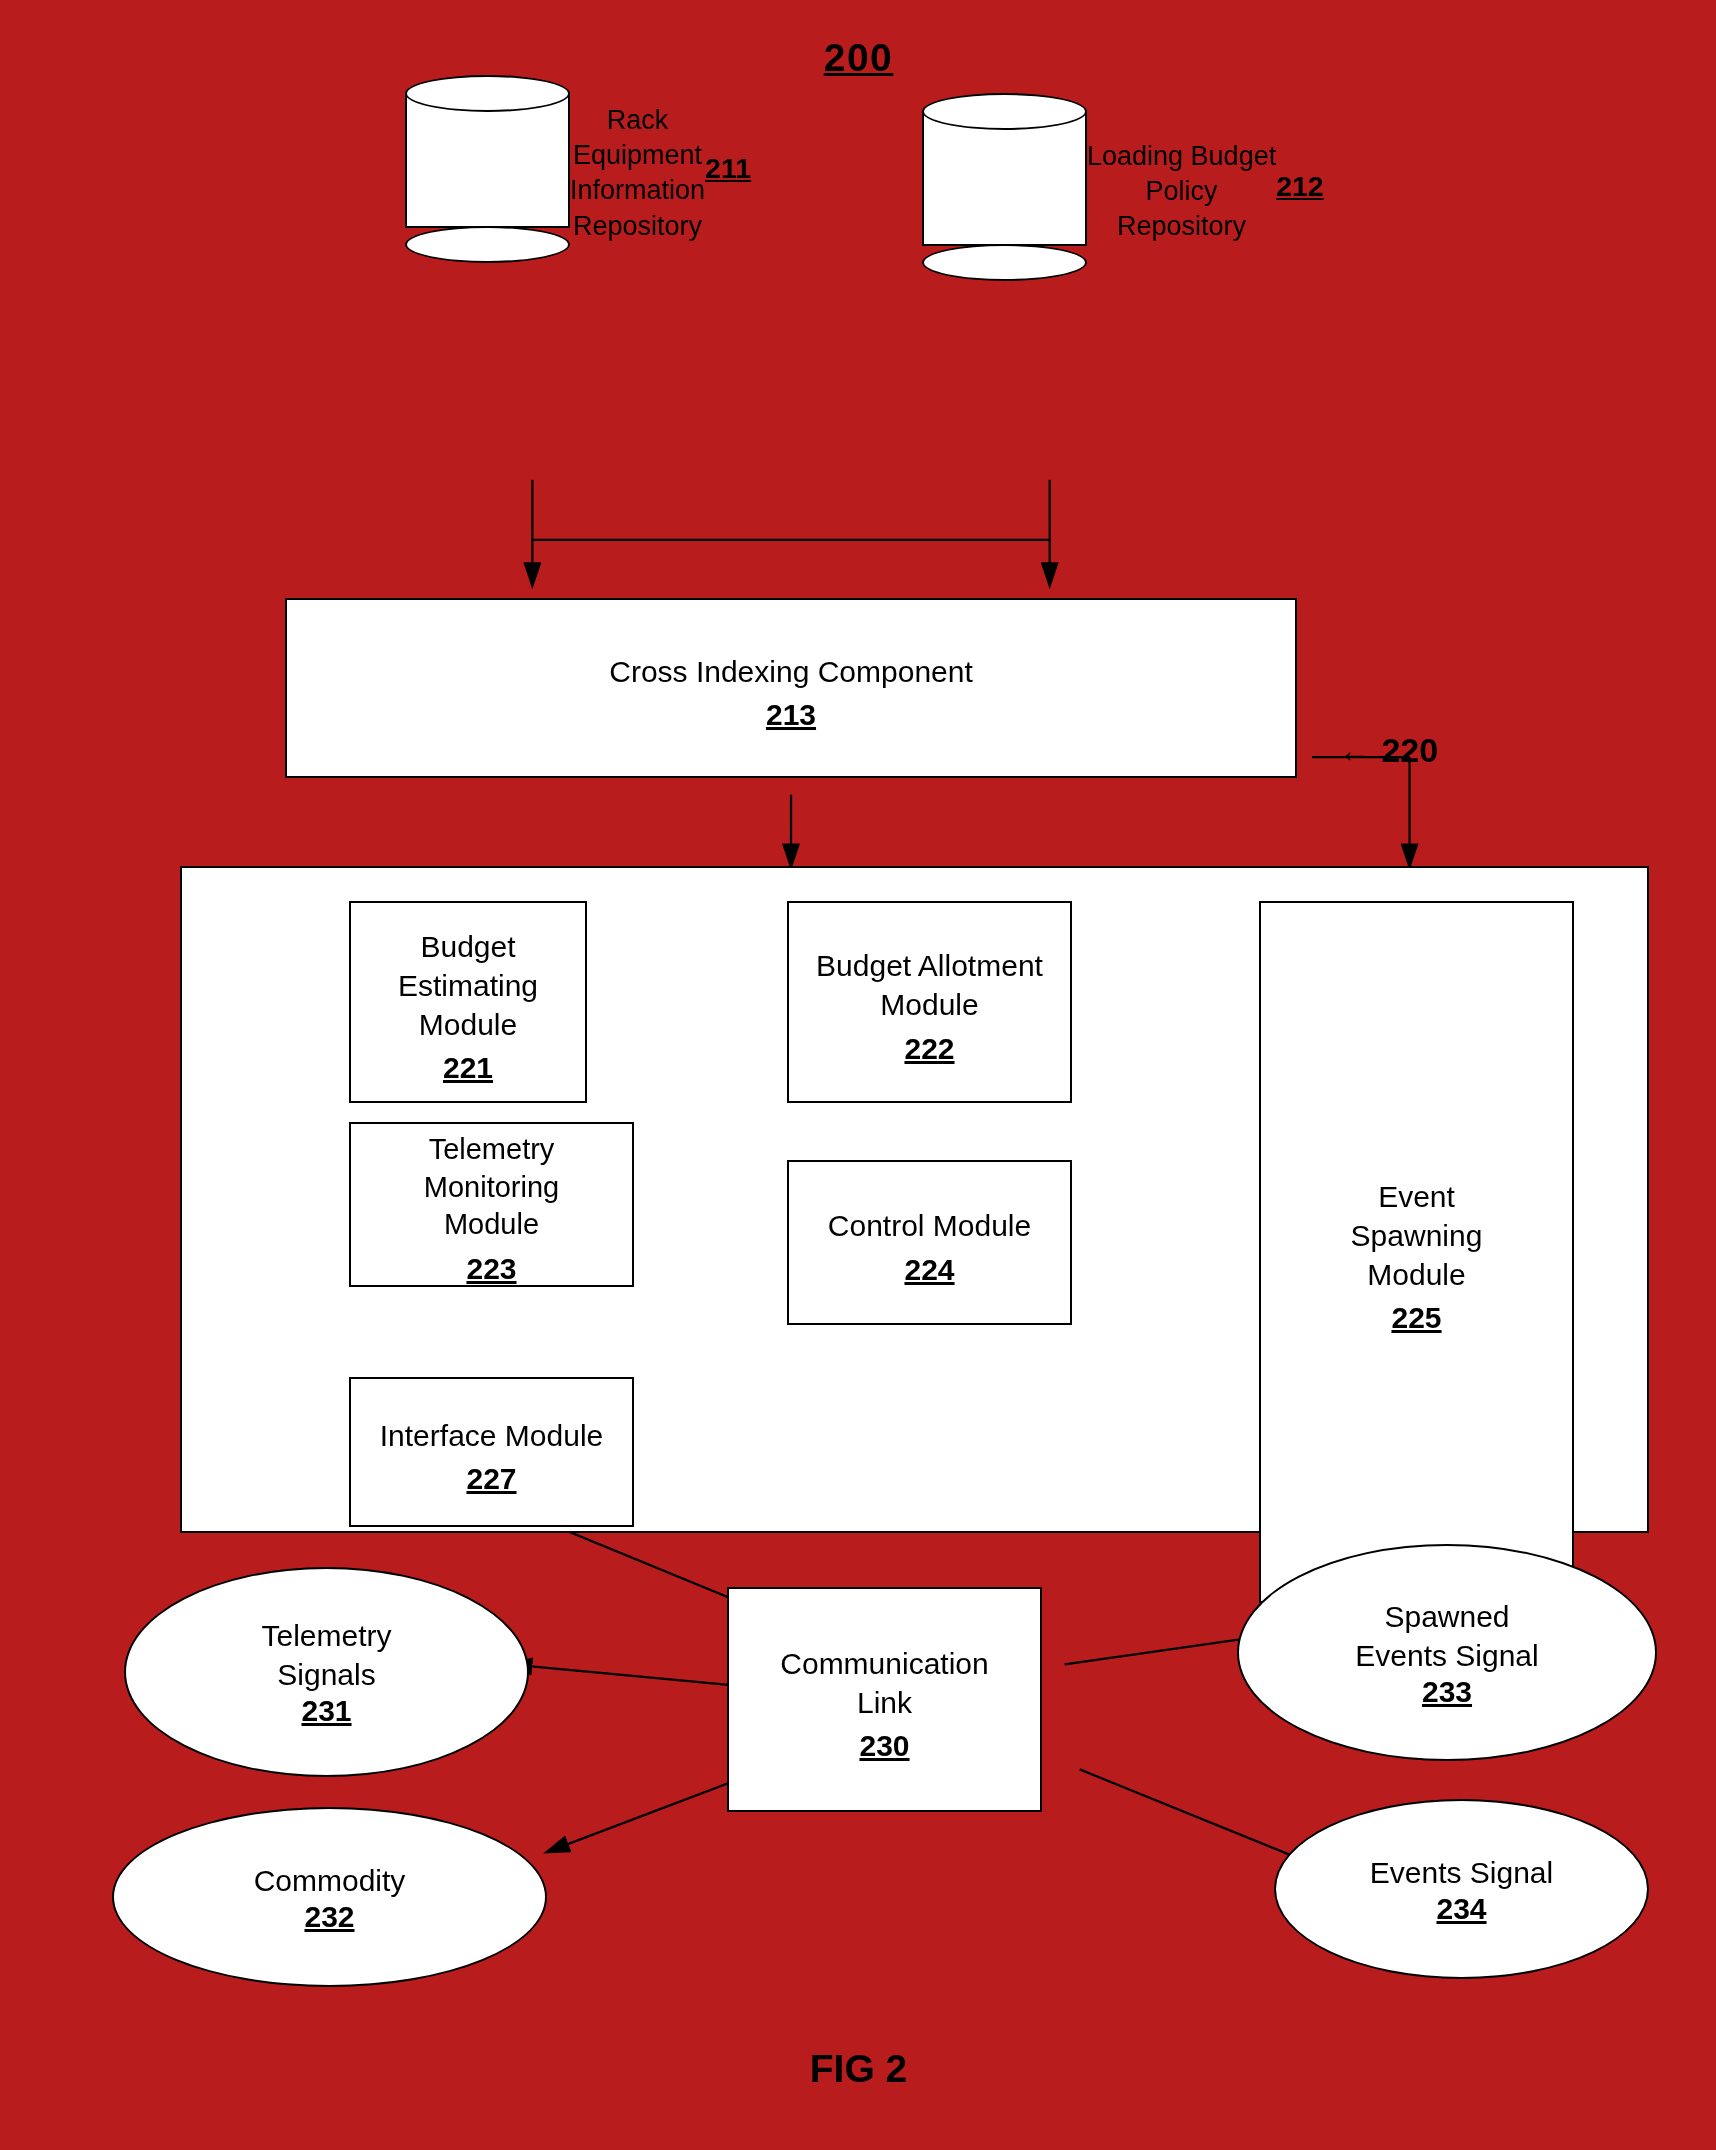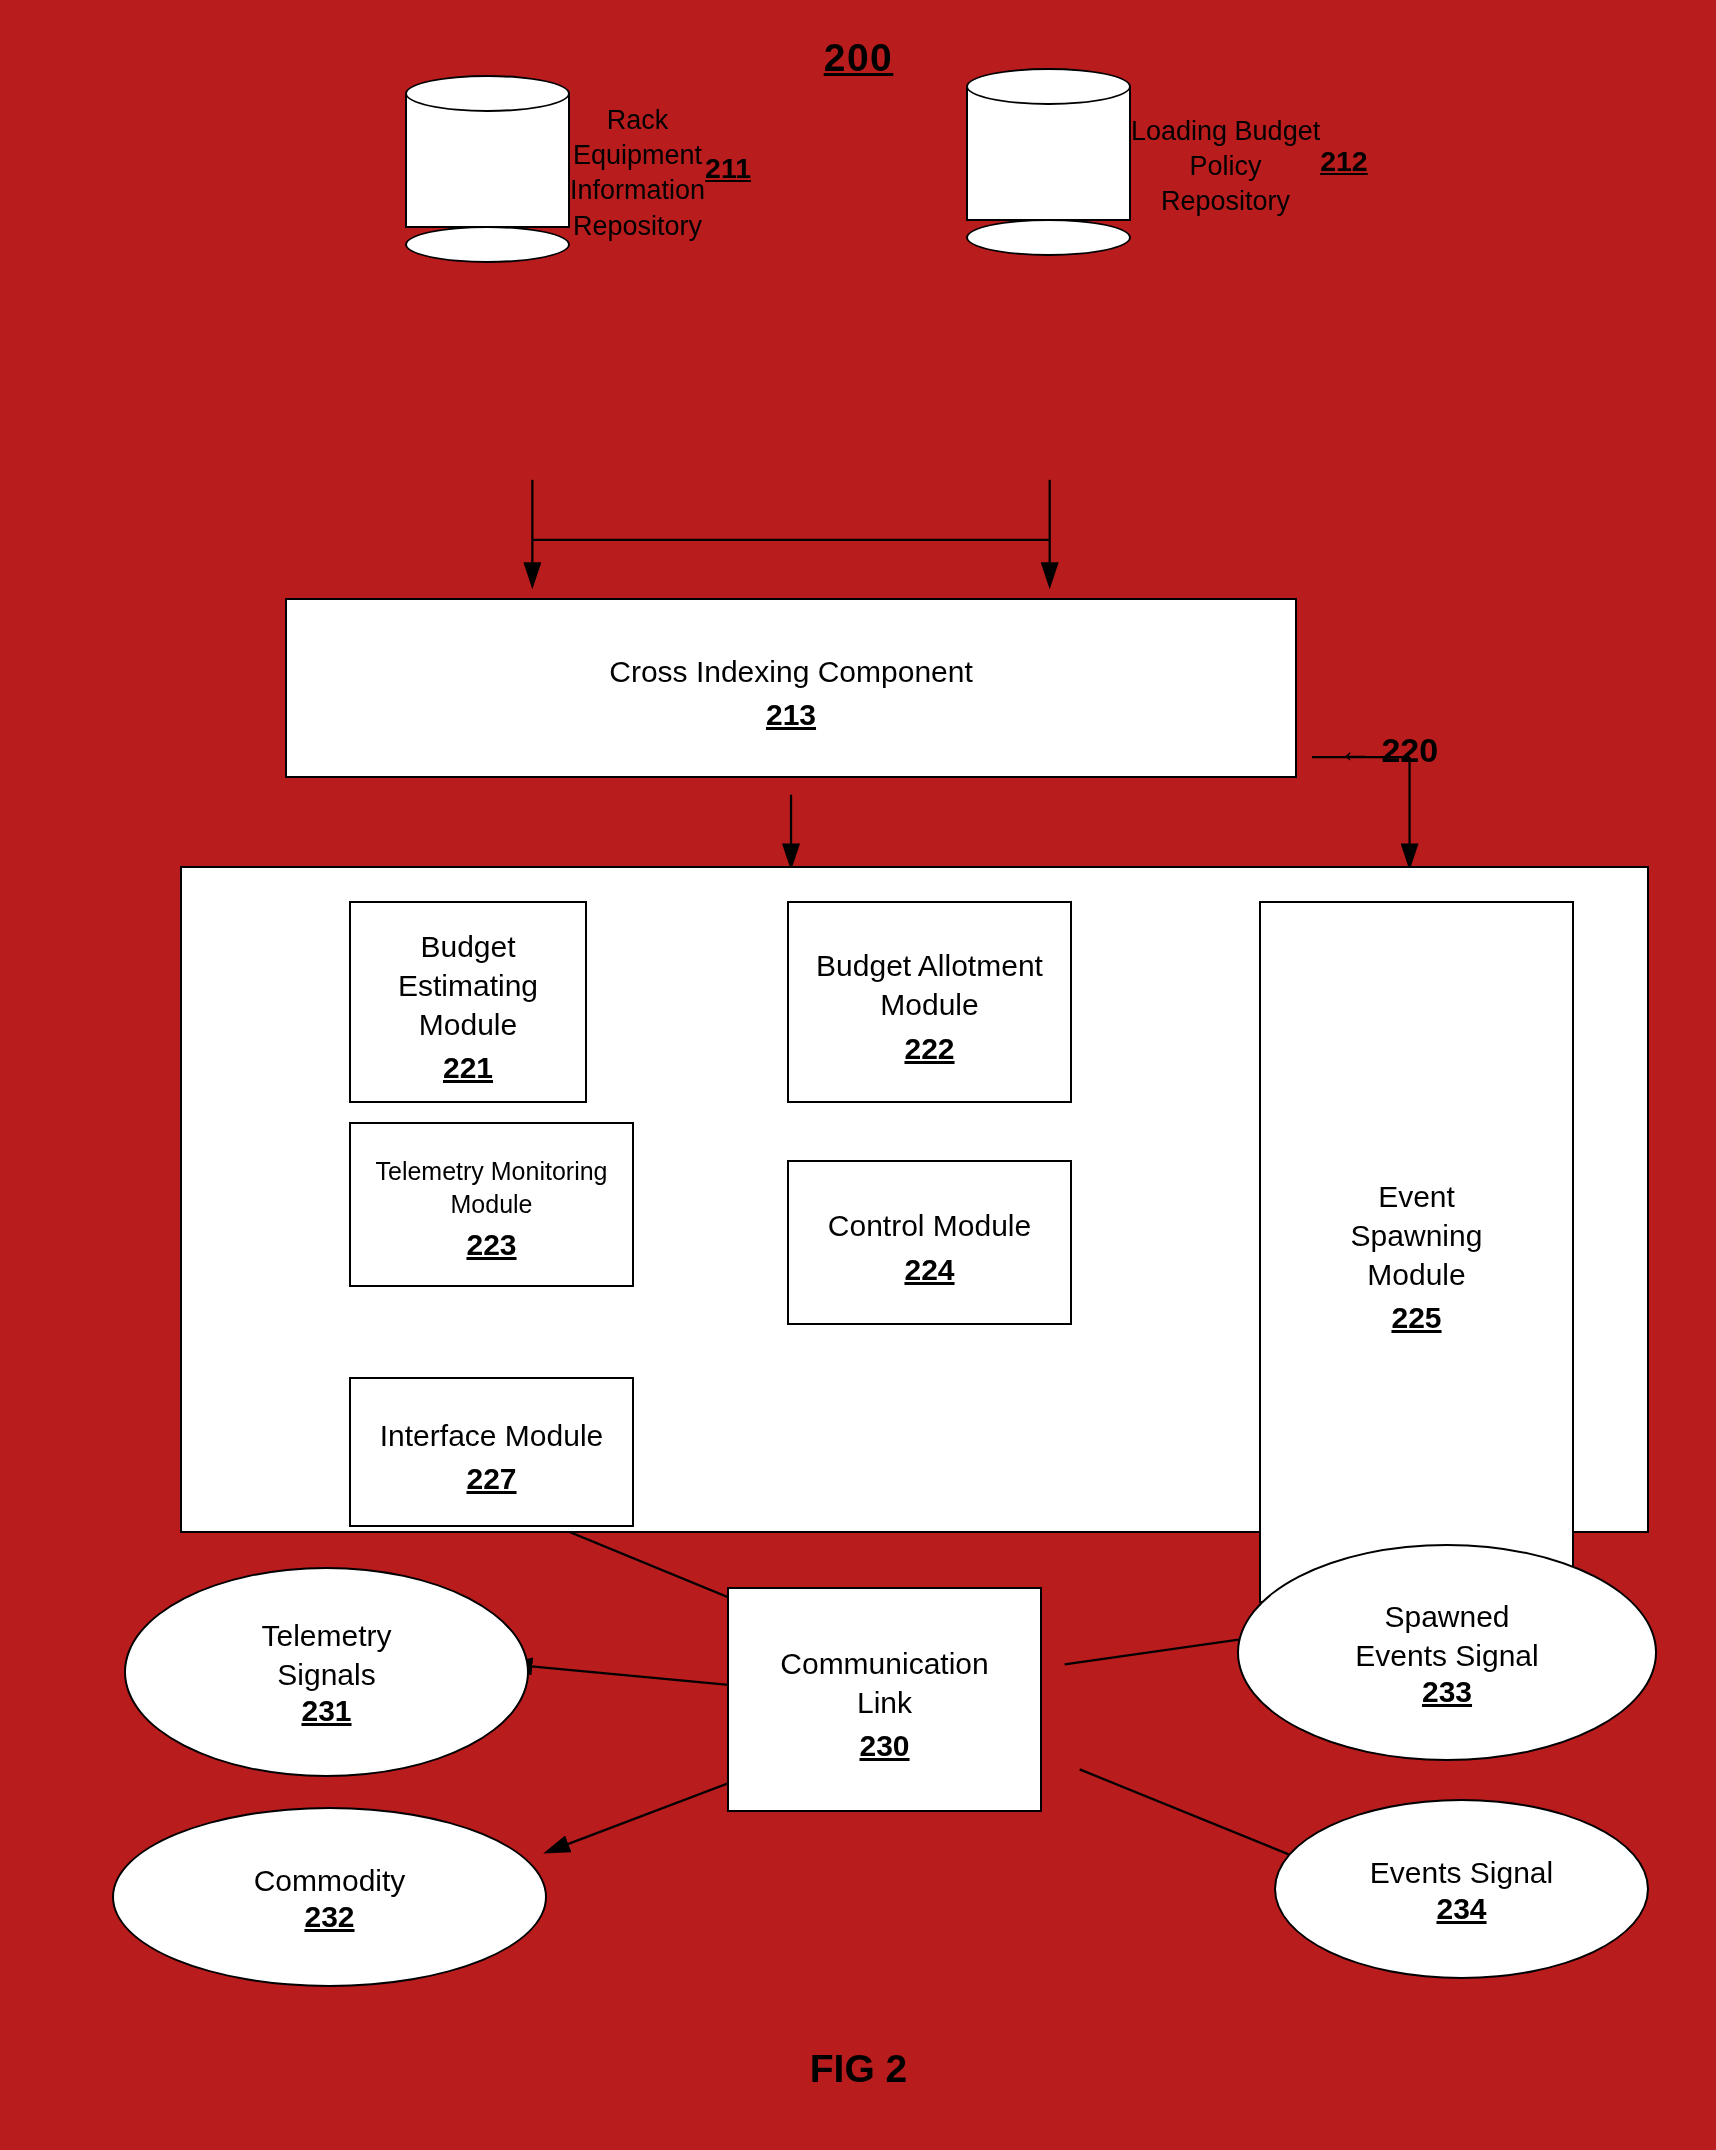--- a/index.html
+++ b/index.html
@@ -219,21 +219,21 @@
       <div class="db-body"></div>
       <div class="db-bottom"></div>
     </div>
     <div class="db-label" style="white-space:pre-line; text-align:center; font-size:27px;">Rack
 Equipment
 Information
 Repository</div>
     <div class="db-number">211</div>
   </div>
 
-  <div class="db-shape" style="left:922px; top:68px;margin-left:44px;">
+  <div class="db-shape" style="left:922px; top:93px;">
     <div class="db-cylinder">
       <div class="db-top"></div>
       <div class="db-body"></div>
       <div class="db-bottom"></div>
     </div>
     <div class="db-label" style="white-space:pre-line; text-align:center; font-size:27px;">Loading Budget
 Policy
 Repository</div>
     <div class="db-number">212</div>
   </div>
@@ -262,21 +262,21 @@
   </div>
 
   <div class="box" style="left:1259px; top:888px; width:315px; height:702px;">
     <div class="box-label" style="white-space:pre-line;">Event
 Spawning
 Module</div>
     <div class="box-number">225</div>
   </div>
 
   <div class="box" style="left:349px; top:1109px; width:285px; height:165px;">
-    <div class="box-label" style="white-space:pre-line; font-size:25px;">Telemetry Monitoring
+    <div class="box-label" style="white-space:pre-line; font-size:29px;">Telemetry Monitoring
 Module</div>
     <div class="box-number">223</div>
   </div>
 
   <div class="box" style="left:787px; top:1147px; width:285px; height:165px;">
     <div class="box-label">Control Module</div>
     <div class="box-number">224</div>
   </div>
 
   <div class="box" style="left:349px; top:1364px; width:285px; height:150px;">

